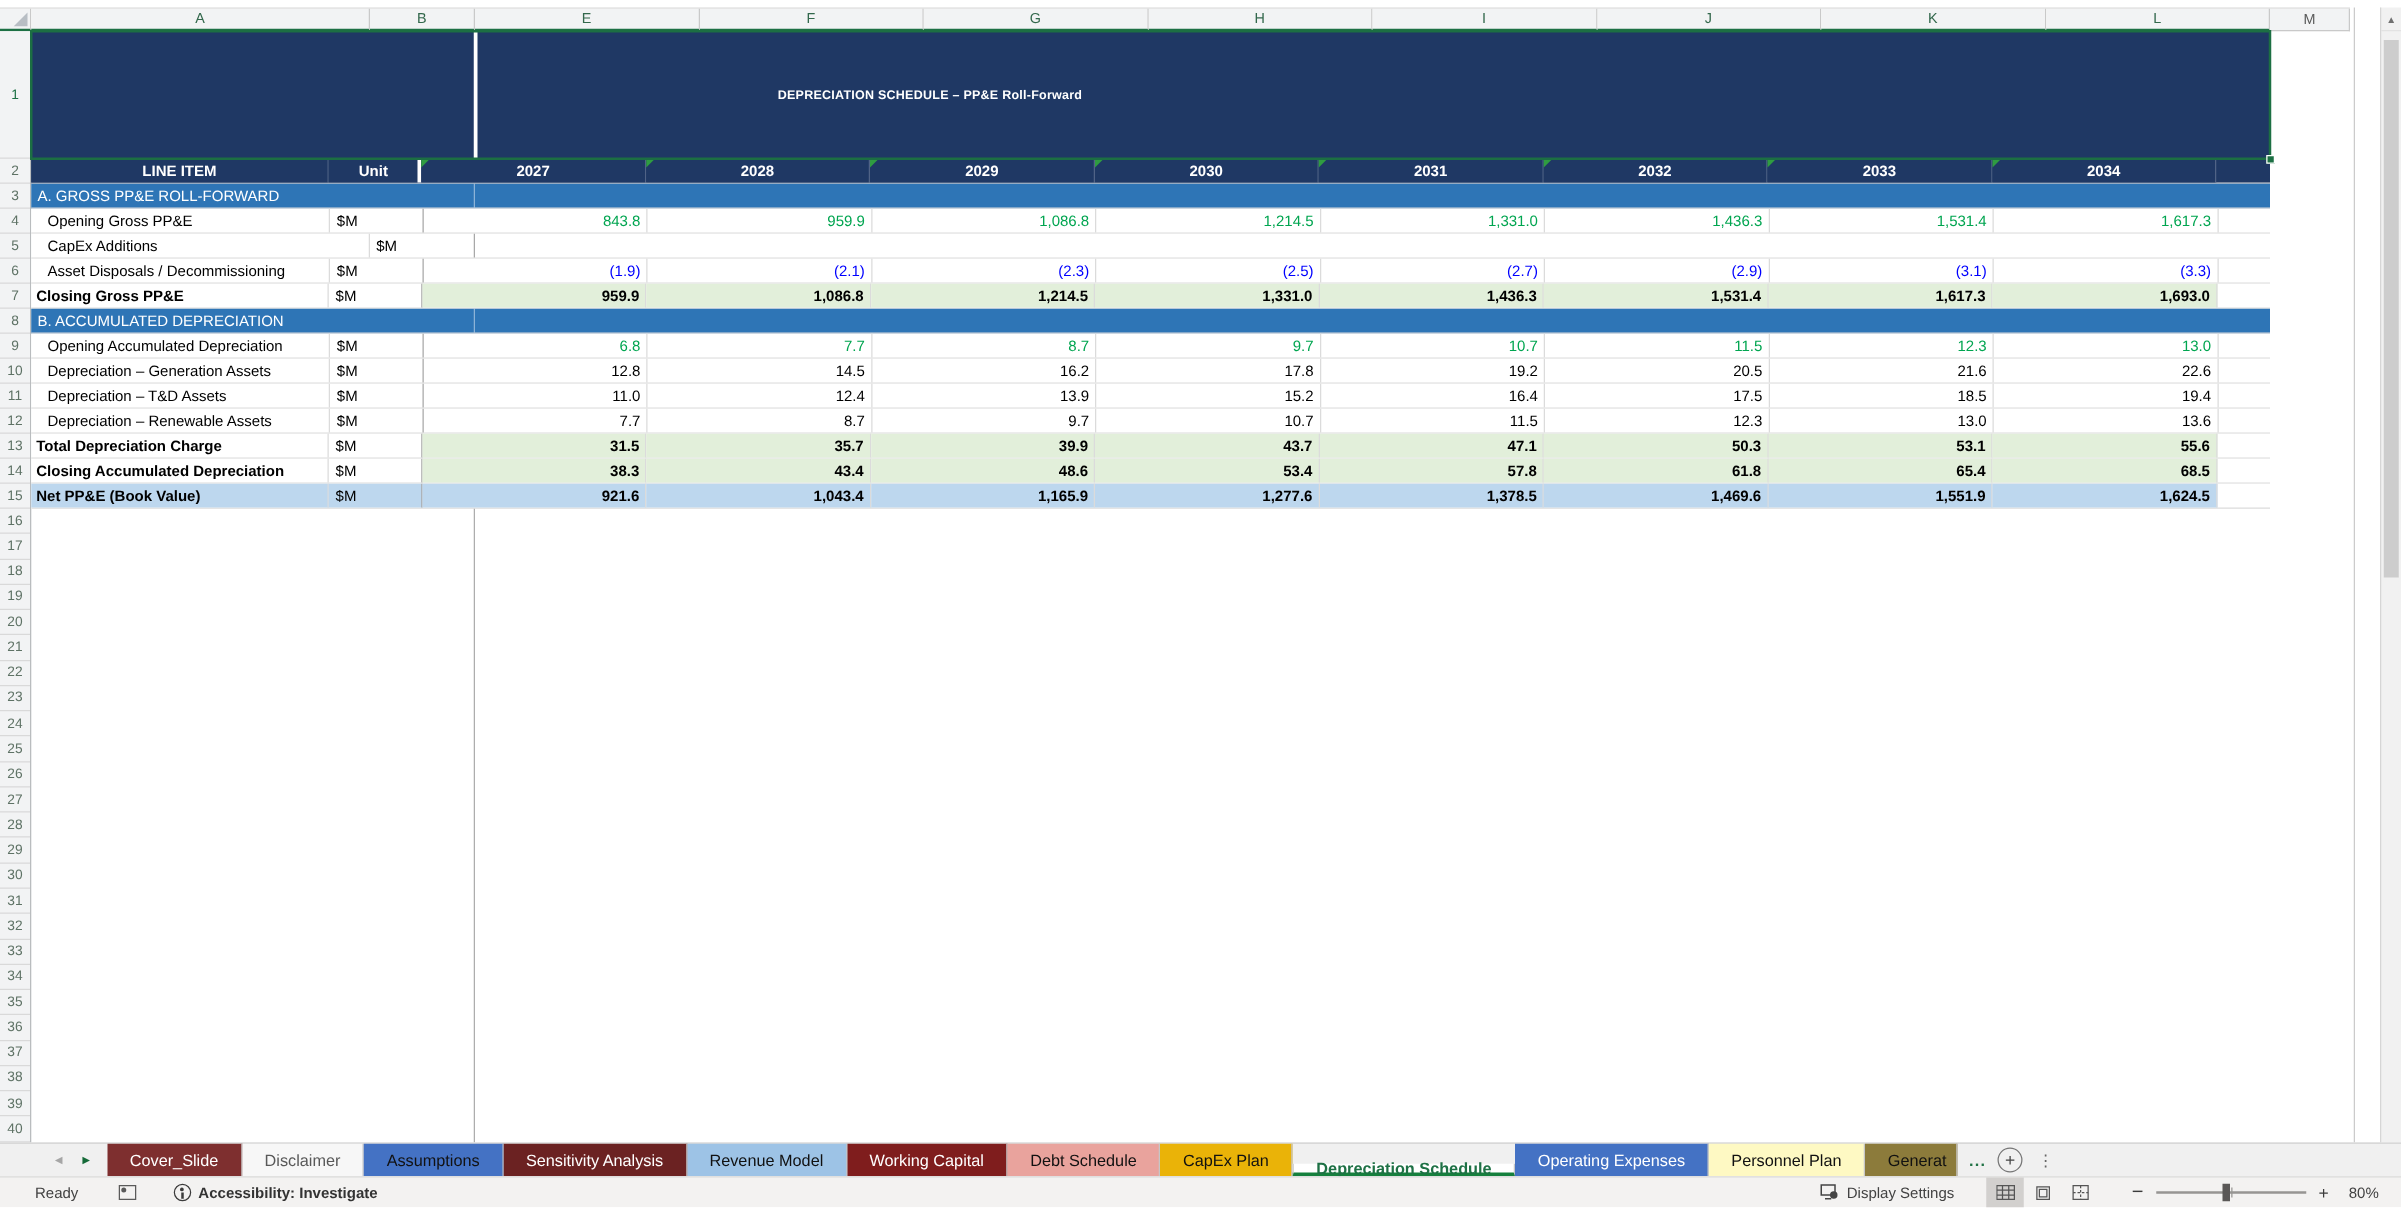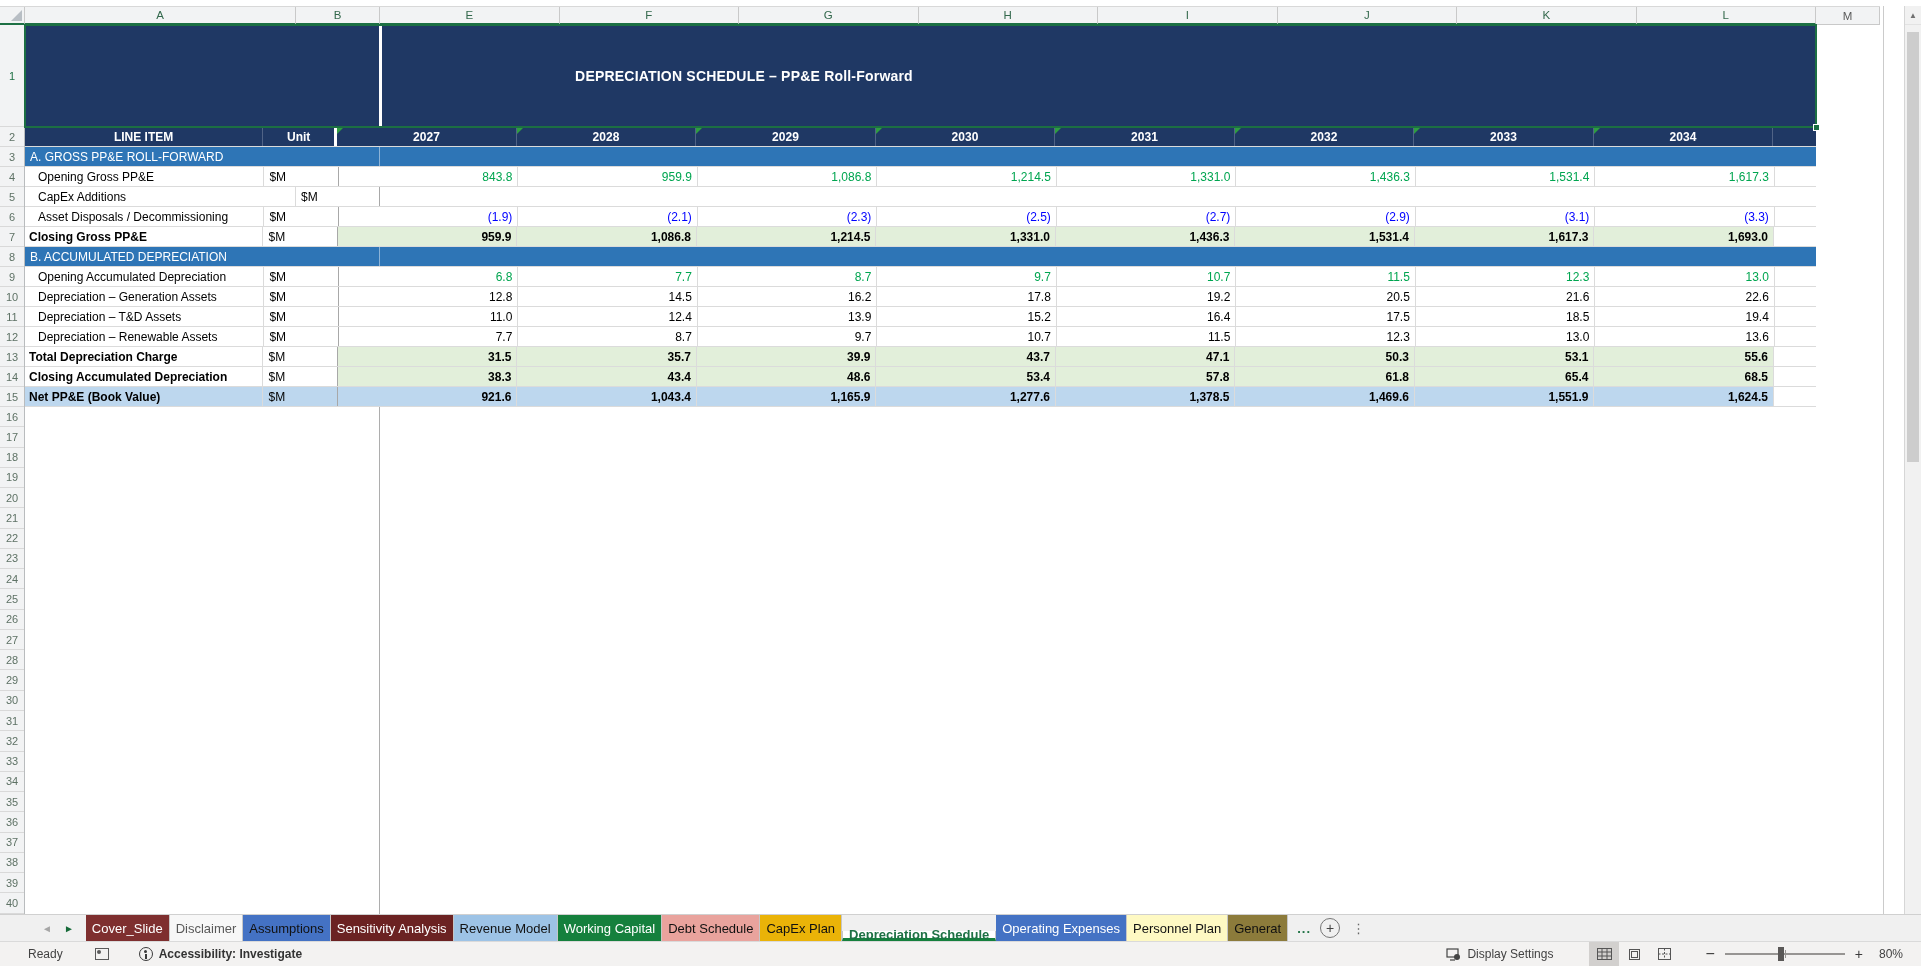--- a/index.html
+++ b/index.html
@@ -25,21 +25,21 @@
         font-size:11px; color:#5E7265; border-bottom:1px solid #D9D9D9; }
   .gc:nth-child(1){ height:102px; color:#1D7044; }
   .gc:nth-child(n+2):nth-child(-n+15){ height:20px; }
 
   
   .grid { position:absolute; left:25px; top:25px; width:1791px; }
   .row1 { height:102px; background:#1F3864; position:relative; }
   .row1-seam { position:absolute; left:354px; top:0; bottom:0; width:3px; background:#FFFFFF; }
   .title-text { position:absolute; left:355px; width:728px; top:0; bottom:0;
                 display:flex; align-items:center; justify-content:center;
-                color:#FFFFFF; font-weight:bold; font-size:14px; letter-spacing:.2px; }
+                color:#FFFFFF; font-weight:bold; font-size:10px; letter-spacing:.2px; }
 
   .r { height:20px; display:flex; background:#fff; border-bottom:1px solid #DBDBDB; position:relative; }
   .cell { display:flex; align-items:center; font-size:12px; color:#000; border-right:1px solid #DBDBDB; }
   .lab { width:271px; padding-left:4px; }
   .ind { padding-left:13px; }
   .unit { width:84px; padding-left:5px; border-right:1px solid #A8A8A8; }
   .vals { width:1684px; display:flex; }
   .v { width:179.5px; justify-content:flex-end; padding-right:5px; }
   .vals.green .v { color:#00A550; }
   .vals.blue .v { color:#0000FF; }
@@ -79,21 +79,21 @@
            font-size:8px; color:#707070; border-bottom:1px solid #E2E2E2; }
   .vs-thumb { position:absolute; left:2px; top:26px; width:12px; height:430px; background:#CDCDCD; }
 
   
   .tabstrip { position:absolute; left:0; top:914px; width:1921px; height:27px;
               background:#F0F0F0; border-top:1px solid #D0D0D0; display:flex; align-items:stretch; }
   .tab-nav { display:flex; align-items:center; margin-left:42px; }
   .tnav { font-size:10px; margin-right:12px; }
   .tnav.left { color:#A6A6A6; }
   .tnav.right { color:#156A38; }
-  .tab { display:flex; align-items:center; padding:0 6px; font-size:13px;
+  .tab { display:flex; align-items:center; padding:0 18px; font-size:13px;
          border-right:1px solid #C6C6C6; white-space:nowrap; }
   .tab.active { font-weight:bold; border-bottom:3px solid #15803d; border-left:1px solid #C6C6C6;margin-top:16px; }
   .tab.clip { max-width:74px; overflow:hidden; }
   .tab-ellipsis { align-self:center; font-weight:bold; color:#217346; margin:0 9px; letter-spacing:1px; font-size:13px; }
   .add-sheet { align-self:center; width:20px; height:20px; border:1px solid #767676; border-radius:50%;
                display:flex; align-items:center; justify-content:center; font-size:14px; color:#444; margin-right:12px; }
   .kebab { align-self:center; font-size:13px; color:#666; letter-spacing:0; }
 
   
   .statusbar { position:absolute; left:0; top:941px; width:1921px; height:25px;
@@ -103,21 +103,21 @@
   .sb-macro { margin-left:32px; width:14px; height:12px; border:1px solid #5A5A5A; position:relative; }
   .sb-macro::after { content:""; position:absolute; left:1px; top:1px; width:4px; height:4px;
                      border-radius:50%; background:#5A5A5A; }
   .sb-acc { margin-left:30px; display:flex; align-items:center; }
   .acc-circ { width:14px; height:14px; border:1.3px solid #3B3B3B; border-radius:50%; position:relative; margin-right:6px; }
   .acc-circ::before { content:""; position:absolute; left:4.5px; top:1.5px; width:3px; height:3px;
                       border-radius:50%; background:#3B3B3B; }
   .acc-circ::after { content:""; position:absolute; left:5px; top:5.5px; width:2px; height:5px; background:#3B3B3B; }
   .sb-acc-label { font-weight:600; color:#333;text-align:right; }
   .sb-spacer { flex:1; }
-  .sb-disp { display:flex; align-items:center; margin-right:36px;padding-left:18px; }
+  .sb-disp { display:flex; margin-right:26px;padding-left:18px; }
   .disp-icon { margin-right:6px; }
   .viewbtn { width:30px; height:25px; display:flex; align-items:center; justify-content:center; }
   .viewbtn.active { background:#D2D0CE; }
   .zoom-out { font-size:16px; color:#3B3B3B; margin:0 0 0 26px; }
   .zoom-track { position:relative; width:120px; height:2px; background:#979593; margin:0 10px; }
   .zoom-tick { position:absolute; left:50%; top:-3px; width:1px; height:8px; background:#979593; }
   .zoom-thumb { position:absolute; left:44%; top:-6px; width:6px; height:14px; background:#5A5857; }
   .zoom-in { font-size:14px; color:#3B3B3B; }
   .zoom-pct { margin-left:16px; margin-right:18px; }
   svg { display:block; }
@@ -417,21 +417,21 @@
   <div class="tabstrip">
     <div class="tab-nav">
       <span class="tnav left">◄</span>
       <span class="tnav right">►</span>
     </div>
     <div class="tab" style="background-color: rgb(126, 47, 47); color: rgb(255, 255, 255);">Cover_Slide</div>
     <div class="tab" style="background-color: rgb(247, 247, 247); color: rgb(89, 89, 89);">Disclaimer</div>
     <div class="tab" style="background-color: rgb(68, 114, 196); color: rgb(18, 18, 18);">Assumptions</div>
     <div class="tab" style="background-color: rgb(107, 34, 34); color: rgb(255, 255, 255);">Sensitivity Analysis</div>
     <div class="tab" style="background-color: rgb(157, 195, 230); color: rgb(17, 17, 17);">Revenue Model</div>
-    <div class="tab" style="background-color: #15803d; color: rgb(255, 255, 255);">Working Capital</div>
+    <div class="tab" style="background-color: #7f1d1d; color: rgb(255, 255, 255);">Working Capital</div>
     <div class="tab" style="background-color: rgb(233, 163, 157); color: rgb(17, 17, 17);">Debt Schedule</div>
     <div class="tab" style="background-color: #eab308; color: rgb(17, 17, 17);">CapEx Plan</div>
     <div class="tab active" style="background-color: rgb(255, 255, 255); color: rgb(30, 113, 69);">Depreciation Schedule</div>
     <div class="tab" style="background-color: rgb(68, 114, 196); color: rgb(255, 255, 255);">Operating Expenses</div>
     <div class="tab" style="background-color: #fef9c3; color: rgb(17, 17, 17);">Personnel Plan</div>
     <div class="tab clip" style="background-color: rgb(140, 123, 59); color: rgb(17, 17, 17);">Generat</div>
     <span class="tab-ellipsis">...</span>
     <div class="add-sheet">+</div>
     <span class="kebab">⋮</span>
   </div>

